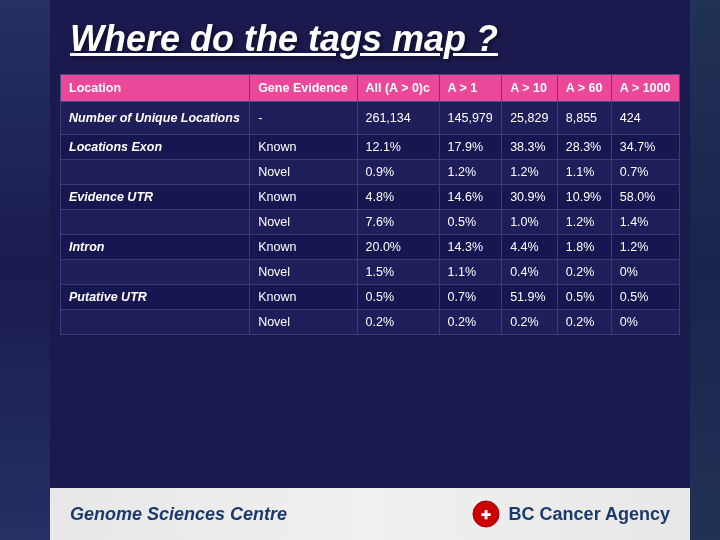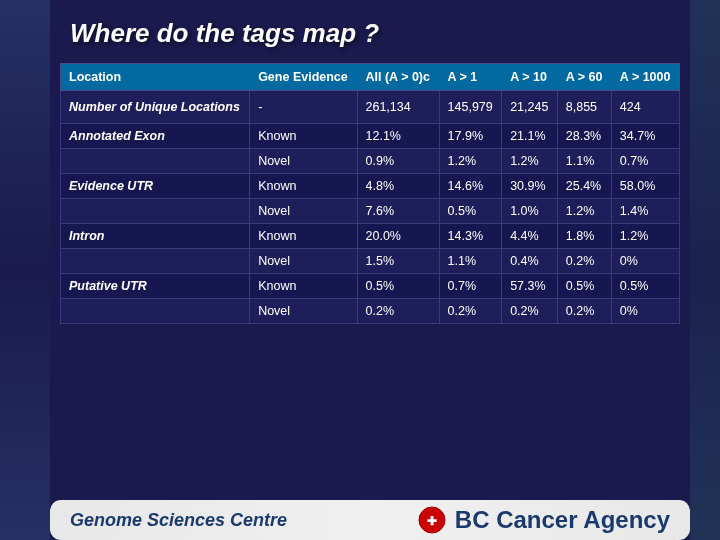--- a/index.html
+++ b/index.html
@@ -39,41 +39,42 @@
       bottom: 0;
       display: flex;
       flex-direction: column;
     }
 
     .title-area {
       padding: 18px 20px 14px 20px;
     }
 
     .title-text {
-      font-size: 26px;
+      font-size: 36px;
       font-weight: bold;
       color: #ffffff;
       font-style: italic;
       text-shadow: 2px 2px 4px rgba(0,0,0,0.5);
+      text-decoration: underline;
     }
 
     .table-container {
       flex: 1;
       padding: 0 10px;
       overflow: hidden;
     }
 
     table {
       width: 100%;
       border-collapse: collapse;
       font-size: 12.5px;
     }
 
     thead tr {
-      background-color: #0369a1;
+      background-color: #ec4899;
     }
 
     thead th {
       color: #ffffff;
       padding: 6px 8px;
       text-align: left;
       border: 1px solid #4a4a8a;
       font-weight: bold;
     }
 
@@ -90,27 +91,26 @@
       border: 1px solid #3a3a7a;
       vertical-align: middle;
     }
 
     .row-header-cell {
       font-style: italic;
       font-weight: bold;
     }
 
     .bottom-bar {
-      height: 40px;
+      height: 52px;
       background: linear-gradient(90deg, #e8e8e8 0%, #f0f0f0 50%, #e8e8e8 100%);
       display: flex;
       align-items: center;
       justify-content: space-between;
       padding: 0 20px;
-      border-radius: 11px;
     }
 
     .gsc-logo {
       display: flex;
       align-items: center;
     }
 
     .gsc-text {
       font-size: 18px;
       font-weight: bold;
@@ -123,21 +123,21 @@
       align-items: center;
       gap: 8px;
     }
 
     .bc-logo-icon {
       width: 30px;
       height: 30px;
     }
 
     .bc-text {
-      font-size: 24px;
+      font-size: 18px;
       font-weight: bold;
       color: #1a3a6e;
     }
 
     .num-unique-cell {
       padding-top: 8px;
       padding-bottom: 8px;
       line-height: 1.3;
     }
   </style>
@@ -165,52 +165,52 @@
           <th>A &gt; 1000</th>
         </tr>
       </thead>
       <tbody>
 
         <tr>
           <td class="row-header-cell num-unique-cell">Number of Unique Locations</td>
           <td>-</td>
           <td>261,134</td>
           <td>145,979</td>
-          <td>21,245</td>
+          <td>25,829</td>
           <td>8,855</td>
           <td>424</td>
         </tr>
 
         <tr>
-          <td class="row-header-cell">Annotated Exon</td>
+          <td class="row-header-cell">Locations Exon</td>
           <td>Known</td>
           <td>12.1%</td>
           <td>17.9%</td>
-          <td>21.1%</td>
+          <td>38.3%</td>
           <td>28.3%</td>
           <td>34.7%</td>
         </tr>
 
         <tr>
           <td class="row-header-cell"></td>
           <td>Novel</td>
           <td>0.9%</td>
           <td>1.2%</td>
           <td>1.2%</td>
           <td>1.1%</td>
           <td>0.7%</td>
         </tr>
 
         <tr>
           <td class="row-header-cell">Evidence UTR</td>
           <td>Known</td>
           <td>4.8%</td>
           <td>14.6%</td>
           <td>30.9%</td>
-          <td>25.4%</td>
+          <td>10.9%</td>
           <td>58.0%</td>
         </tr>
 
         <tr>
           <td class="row-header-cell"></td>
           <td>Novel</td>
           <td>7.6%</td>
           <td>0.5%</td>
           <td>1.0%</td>
           <td>1.2%</td>
@@ -235,21 +235,21 @@
           <td>0.4%</td>
           <td>0.2%</td>
           <td>0%</td>
         </tr>
 
         <tr>
           <td class="row-header-cell">Putative UTR</td>
           <td>Known</td>
           <td>0.5%</td>
           <td>0.7%</td>
-          <td>57.3%</td>
+          <td>51.9%</td>
           <td>0.5%</td>
           <td>0.5%</td>
         </tr>
 
         <tr>
           <td class="row-header-cell"></td>
           <td>Novel</td>
           <td>0.2%</td>
           <td>0.2%</td>
           <td>0.2%</td>

